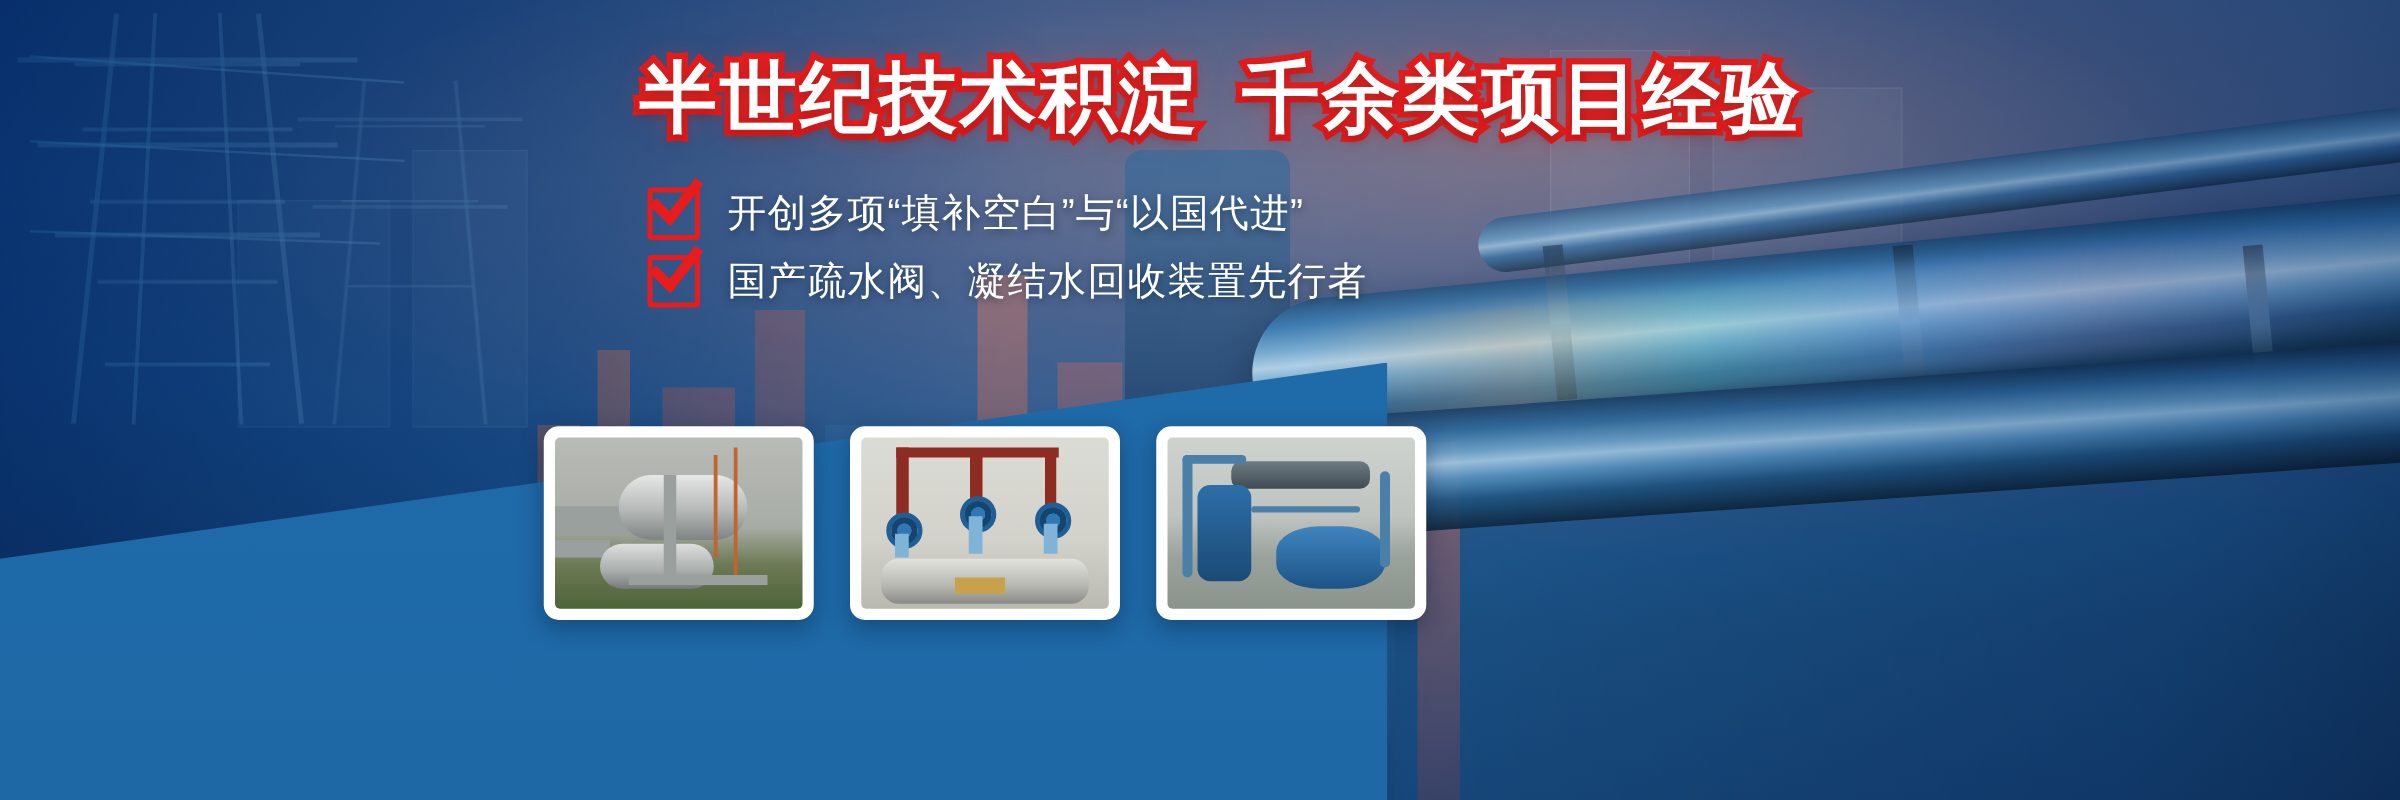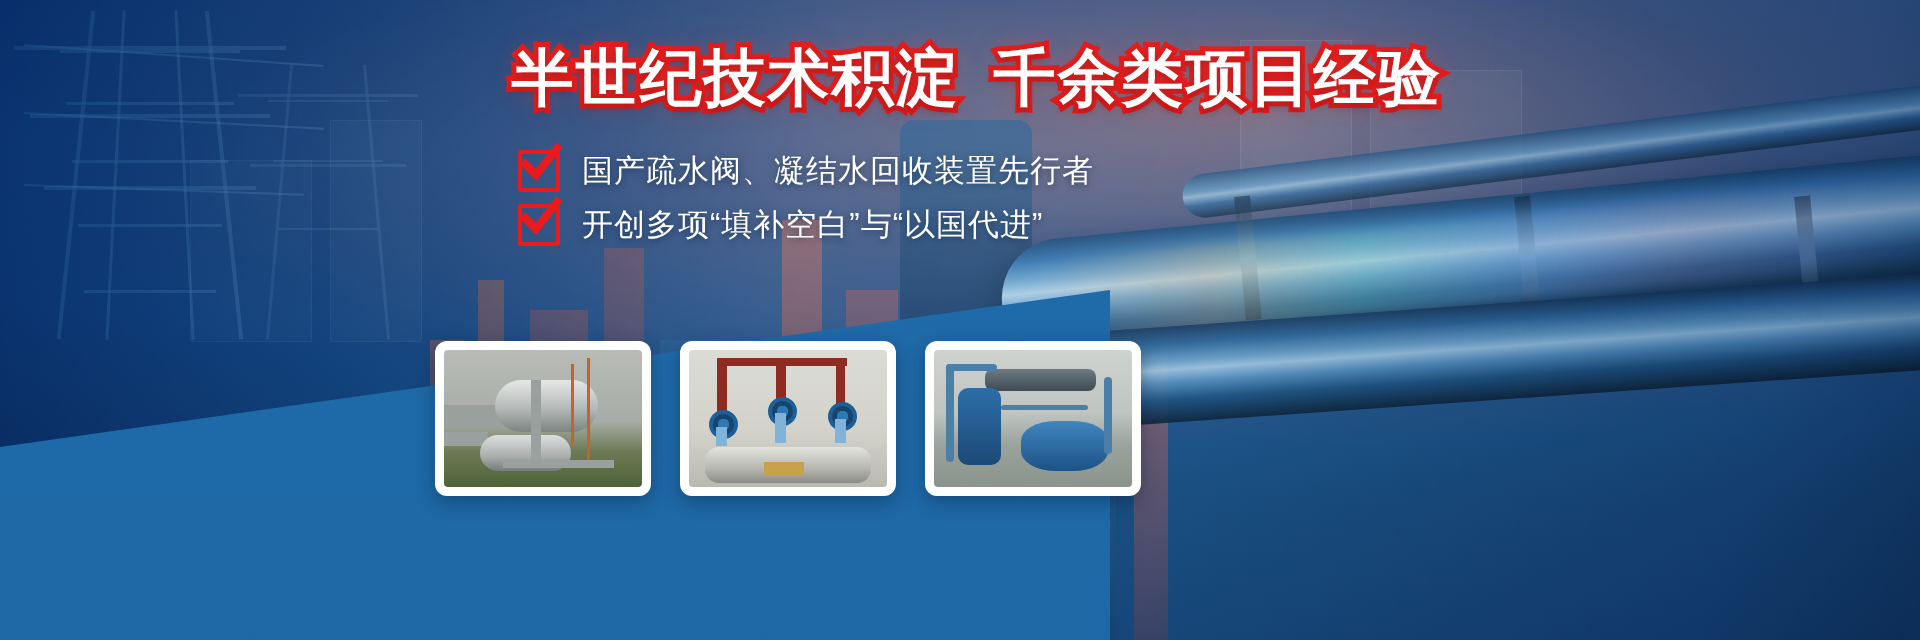--- a/index.html
+++ b/index.html
@@ -244,30 +244,30 @@
     </div>
 
     <div class="bullets">
 
       <div class="bullet">
         <span class="chk">
           <svg viewBox="0 0 46 46" aria-hidden="true">
             <path d="M8 23 L19 34 L40 7" fill="none" stroke="#e81c1c" stroke-width="8" stroke-linecap="square" stroke-linejoin="miter"></path>
           </svg>
         </span>
-        <span class="btext">国产疏水阀、凝结水回收装置先行者</span>
+        <span class="btext">开创多项“填补空白”与“以国代进”</span>
       </div>
 
       <div class="bullet">
         <span class="chk">
           <svg viewBox="0 0 46 46" aria-hidden="true">
             <path d="M8 23 L19 34 L40 7" fill="none" stroke="#e81c1c" stroke-width="8" stroke-linecap="square" stroke-linejoin="miter"></path>
           </svg>
         </span>
-        <span class="btext">开创多项“填补空白”与“以国代进”</span>
+        <span class="btext">国产疏水阀、凝结水回收装置先行者</span>
       </div>
 
 
     </div>
 
     <div class="cards">
 
       <div class="card">
         <div class="ph ph1">
           <div class="pp" style="left:0;top:40%;width:30%;height:16%;"></div>

